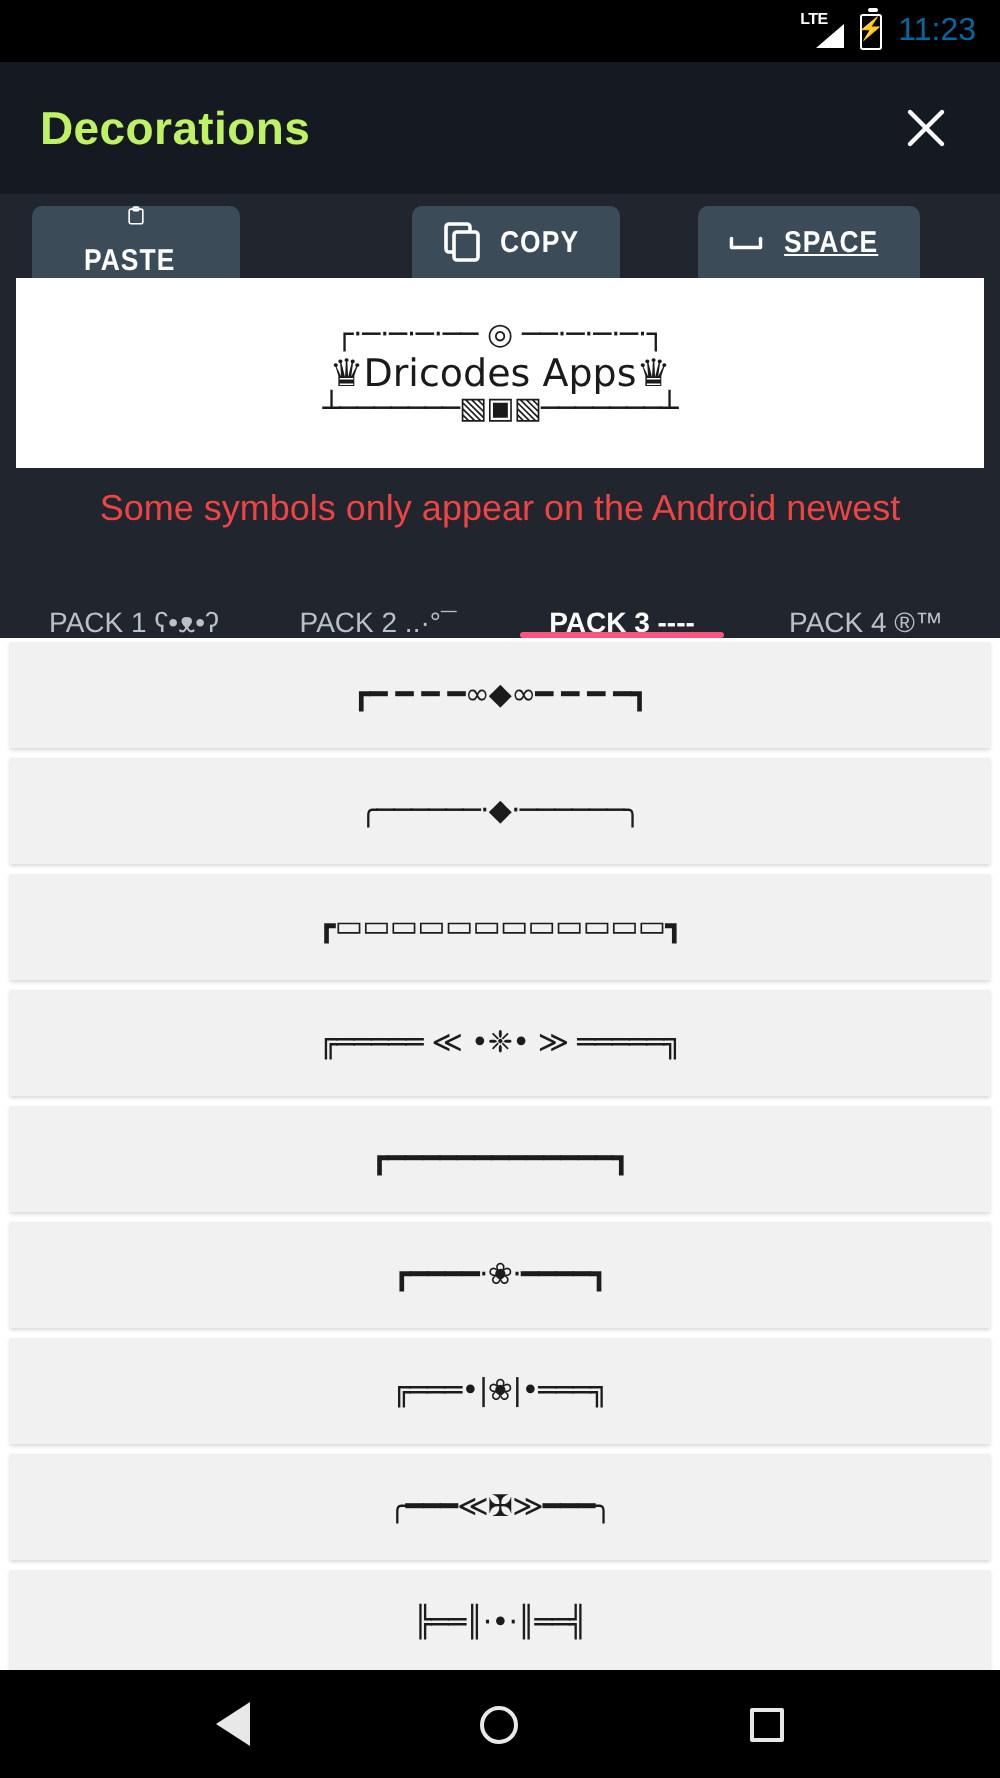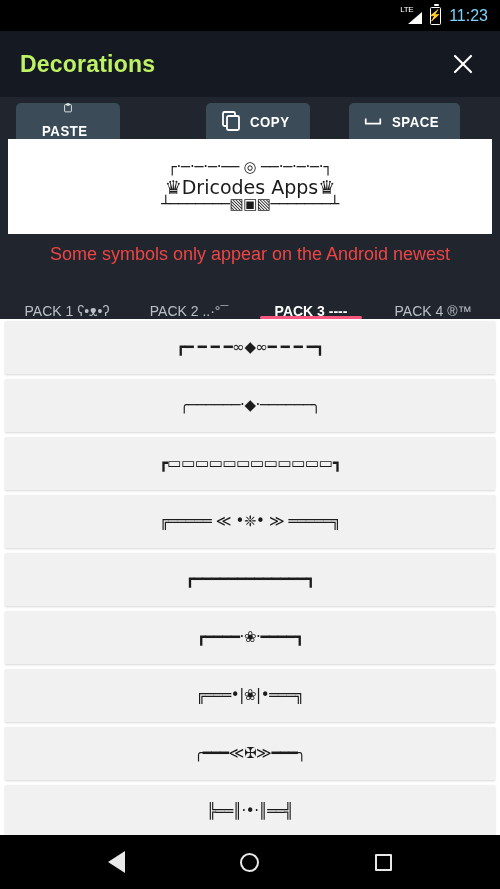--- a/index.html
+++ b/index.html
@@ -21,21 +21,21 @@
     height: 31px;
     background: #000000;
     display: flex; align-items: center; justify-content: flex-end;
     padding-right: 12px;
     flex: 0 0 auto;
   }
   .sb-group { display: flex; align-items: center; gap: 8px; }
   .lte-wrap { position: relative; width: 22px; height: 18px; }
   .lte-txt {
     position: absolute; top: -1px; left: 0;
-    font-size: 8px; color: #fff; font-weight: normal;
+    font-size: 8px; color: #fff; font-weight: bold;
     letter-spacing: -0.3px; line-height: 8px;
   }
   .lte-tri {
     position: absolute; bottom: 1px; right: 0;
     width: 0; height: 0;
     border-left: 14px solid transparent;
     border-bottom: 12px solid #ffffff;
   }
   .batt {
     position: relative; width: 11px; height: 18px;
@@ -43,21 +43,21 @@
     display: flex; align-items: center; justify-content: center;
   }
   .batt::before {
     content: ""; position: absolute; top: -4px; left: 2.5px;
     width: 5px; height: 2.5px; background: #ffffff; border-radius: 1px;
   }
   .bolt {
     font-size: 11px; line-height: 1; color: #ffffff;
   }
   .clock {
-    color: #7dd3fc; font-size: 16px; line-height: 1;
+    color: #0369a1; font-size: 16px; line-height: 1;
     font-family: "Liberation Sans", sans-serif;
   }
 
   
   .titlebar {
     height: 66px;
     background: #151a22;
     display: flex; align-items: center;
     padding: 0 20px;
     flex: 0 0 auto;
@@ -97,21 +97,21 @@
   }
   .act-label {
     font-size: 15px; font-weight: bold;
     letter-spacing: 0.6px;
     font-family: "Liberation Sans Narrow", "Liberation Sans", sans-serif;
     transform: scaleX(0.88);
     transform-origin: left center;
   }
   .act-paste  { margin-left: 8px; flex-direction: column; }
   .act-copy   { margin-left: 86px; }
-  .act-space  { margin-left: 39px; }
+  .act-space  { margin-left: 39px; text-decoration: underline; }
   .icn { width: 20px; height: 22px; display:block; }
 
   
   .preview-wrap {
     background: #21262e;
     padding: 0 8px 6px 8px;
     flex: 0 0 auto;
   }
   .preview {
     background: #ffffff;

